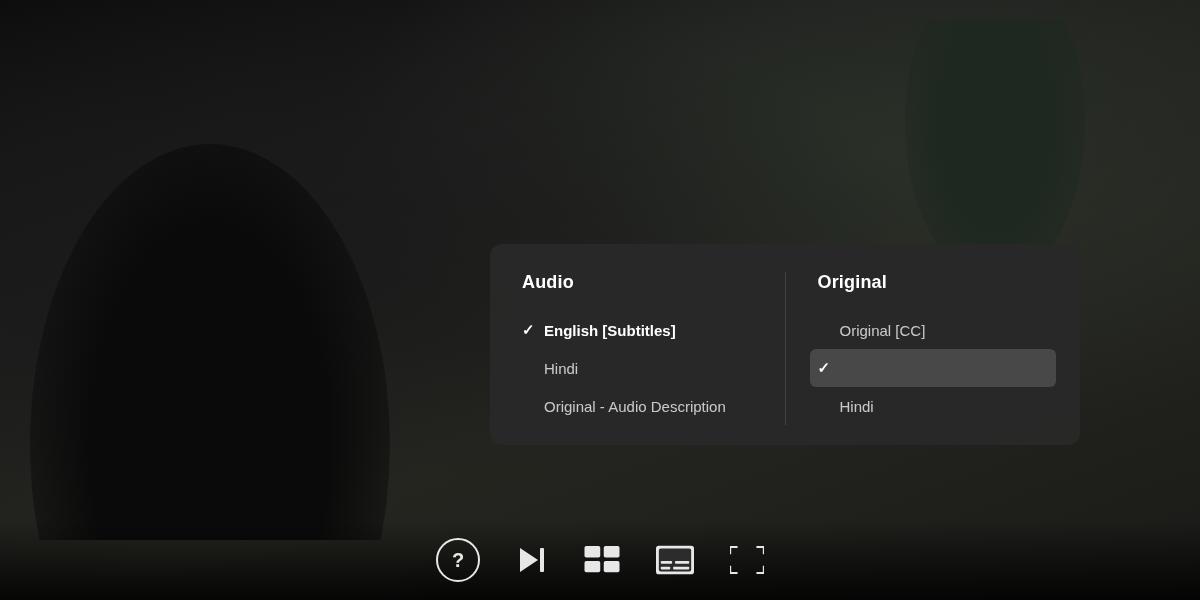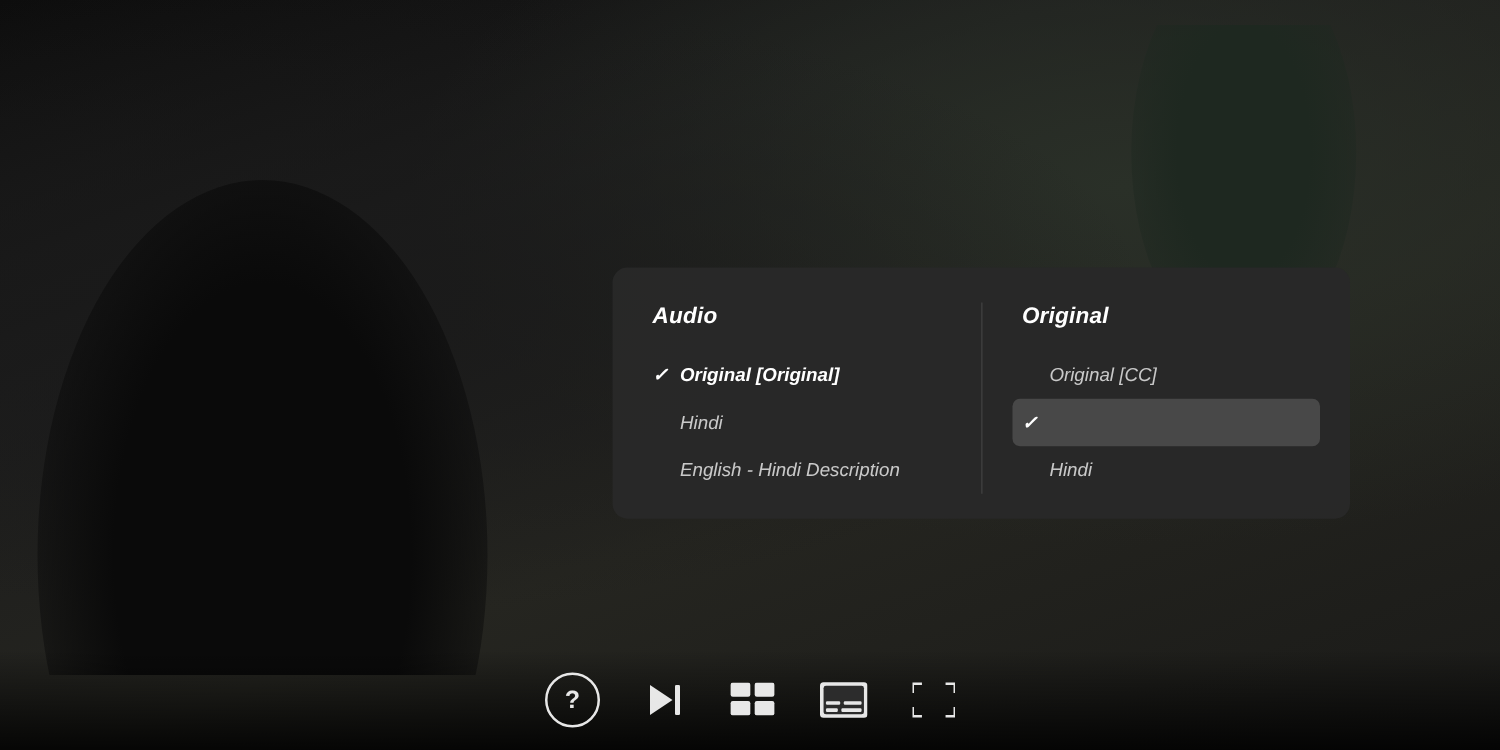--- a/index.html
+++ b/index.html
@@ -102,29 +102,28 @@
 
     
     .icon-fullscreen {
       width: 34px;
       height: 28px;
     }
 
     
     .panel {
       position: absolute;
-      top: 214px;
+      top: 244px;
       left: 50%;
       transform: translateX(-110px);
       width: 590px;
       background: rgba(40, 40, 40, 0.97);
       border-radius: 12px;
       padding: 28px 0 20px 0;
       color: #fff;
-      font-style: italic;
     }
 
     .panel-columns {
       display: flex;
       width: 100%;
     }
 
     .panel-col {
       flex: 1;
       padding: 0 32px;
@@ -192,31 +191,31 @@
 <div class="silhouette-right"></div>
 
 <div class="panel">
   <div class="panel-columns">
 
     <div class="panel-col">
       <div class="col-header">Audio</div>
 
       <div class="panel-item selected">
         <span class="check-mark">✓</span>
-        <span class="item-text">Original [Original]</span>
+        <span class="item-text">English [Subtitles]</span>
       </div>
 
       <div class="panel-item">
         <span class="check-mark empty">✓</span>
         <span class="item-text">Hindi</span>
       </div>
 
       <div class="panel-item">
         <span class="check-mark empty">✓</span>
-        <span class="item-text">English - Hindi Description</span>
+        <span class="item-text">Original - Audio Description</span>
       </div>
     </div>
 
     <div class="panel-col">
       <div class="col-header">Original</div>
 
       <div class="panel-item">
         <span class="check-mark empty">✓</span>
         <span class="item-text">Original [CC]</span>
       </div>

